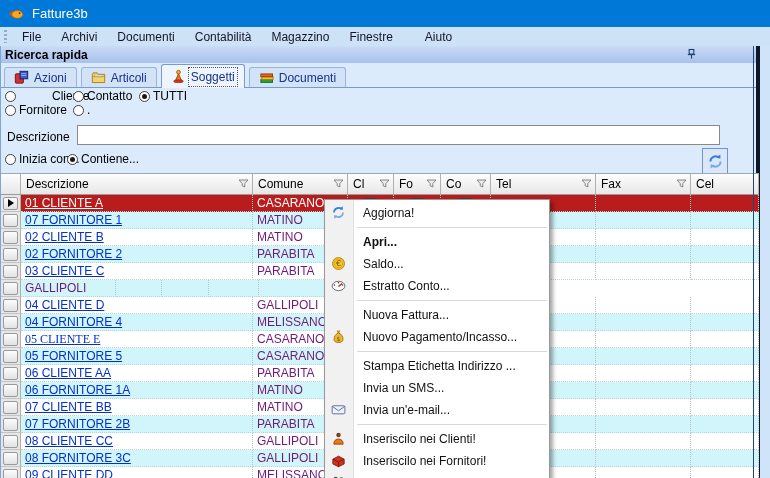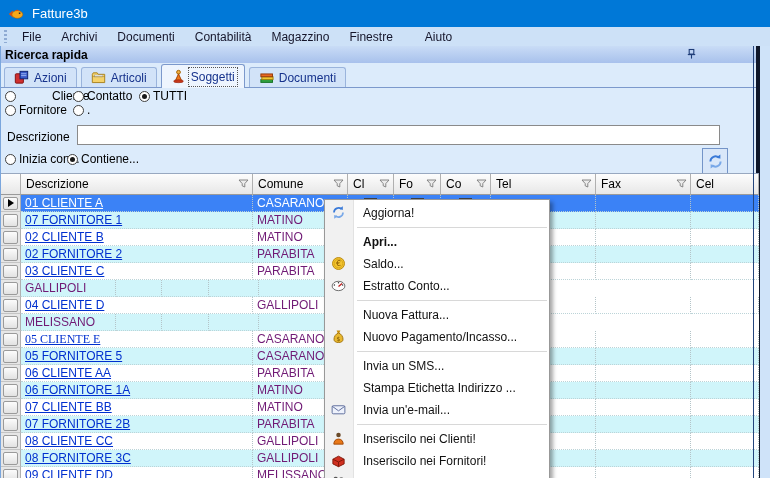--- a/index.html
+++ b/index.html
@@ -79,21 +79,21 @@
   
   .grid { position:absolute; left:0; top:127px; width:758px; bottom:0; border-top:1px solid #98a8c0; background:#fff; overflow:hidden; }
   .grid-header { display:flex; height:21px; }
   .gh-cell {
     background:linear-gradient(#fdfdfd,#e7e7e7); border-right:1px solid #b0b0b0; border-bottom:1px solid #9a9a9a;
     display:flex; align-items:center; padding:0 3px 0 5px; color:#000; position:relative;
   }
   .gh-cell .funnel { margin-left:auto; width:11px; height:10px; display:flex; }
   .grid-row { display:flex; height:17px; }
   .grid-row.alt .cell { background:#d0f5fa; }
-  .grid-row.selected .cell { background:#3b82f6; }
+  .grid-row.selected .cell { background:#b91c1c; }
   .cell {
     border-right:1px dotted #b4c4c8; border-bottom:1px dotted #bcd4d8;
     display:flex; align-items:center; padding:0 4px; overflow:hidden; white-space:nowrap; background:#fff;
   }
   .sel-cell { justify-content:center; padding:0; background:#e6e6e6 !important; border-right:1px solid #b0b0b0; border-bottom:1px solid #c4c4c4; }
   .sel-btn { width:15px; height:13px; background:linear-gradient(#fcfcfc,#e2e2e2); border:1px solid #9a9a9a; border-radius:2px; display:flex; align-items:center; justify-content:center; }
   .row-arrow { width:0; height:0; border-left:6px solid #000; border-top:4px solid transparent; border-bottom:4px solid transparent; }
   .link { color:#0030cf; text-decoration:underline; }
   .grid-row.selected .link, .grid-row.selected .plain { color:#fff; }
   .plain { color:#701a75; }
@@ -427,20 +427,23 @@
             <div class="cell" style="width: 47px;"></div>
             <div class="cell" style="width: 50px;"></div>
             <div class="cell" style="width: 105px;"></div>
             <div class="cell" style="width: 95px;"></div>
             <div class="cell" style="width: 68px;"></div>
           </div>
           <div class="grid-row alt">
             <div class="cell sel-cell" style="width: 20px;">
               <span class="sel-btn"></span>
             </div>
+            <div class="cell" style="width: 232px;">
+              <span class="link">04 FORNITORE 4</span>
+            </div>
             <div class="cell" style="width: 95px;">
               <span class="plain">MELISSANO</span>
             </div>
             <div class="cell" style="width: 46px;"></div>
             <div class="cell" style="width: 47px;"></div>
             <div class="cell" style="width: 50px;"></div>
             <div class="cell" style="width: 105px;"></div>
             <div class="cell" style="width: 95px;"></div>
             <div class="cell" style="width: 68px;"></div>
           </div>
@@ -631,22 +634,22 @@
       <div class="ctx-sep"></div>
       <div class="ctx-item"><span>Nuova Fattura...</span></div>
       <div class="ctx-item"><span class="c-icon">
           <svg viewBox="0 0 16 16" width="15" height="15">
             <path d="M6 1.6h4L8.8 4.4H7.2z" fill="#c89010"></path>
             <path d="M8 4.2C4.8 5.4 3.2 8.2 3.2 11c0 2.4 2 3.4 4.8 3.4s4.8-1 4.8-3.4c0-2.8-1.6-5.6-4.8-6.8z" fill="#e8b830" stroke="#a07008"></path>
             <text x="8" y="12.4" font-size="6.5" text-anchor="middle" fill="#7a5500" font-family="DejaVu Sans,sans-serif">$</text>
           </svg>
         </span><span>Nuovo Pagamento/Incasso...</span></div>
       <div class="ctx-sep"></div>
+      <div class="ctx-item"><span>Stampa Etichetta Indirizzo ...</span></div>
       <div class="ctx-item"><span>Invia un SMS...</span></div>
-      <div class="ctx-item"><span>Stampa Etichetta Indirizzo ...</span></div>
       <div class="ctx-item"><span class="c-icon">
           <svg viewBox="0 0 16 16" width="15" height="15">
             <rect x="1.2" y="4" width="13.6" height="8.6" rx="1.2" fill="#eef2fc" stroke="#5a6a9a"></rect>
             <path d="M1.4 4.6 8 9.4l6.6-4.8" fill="none" stroke="#5a6a9a"></path>
           </svg>
         </span><span>Invia un'e-mail...</span></div>
       <div class="ctx-sep"></div>
       <div class="ctx-item"><span class="c-icon">
           <svg viewBox="0 0 16 16" width="15" height="15">
             <circle cx="8" cy="4.3" r="2.4" fill="#6a4a2a"></circle>

